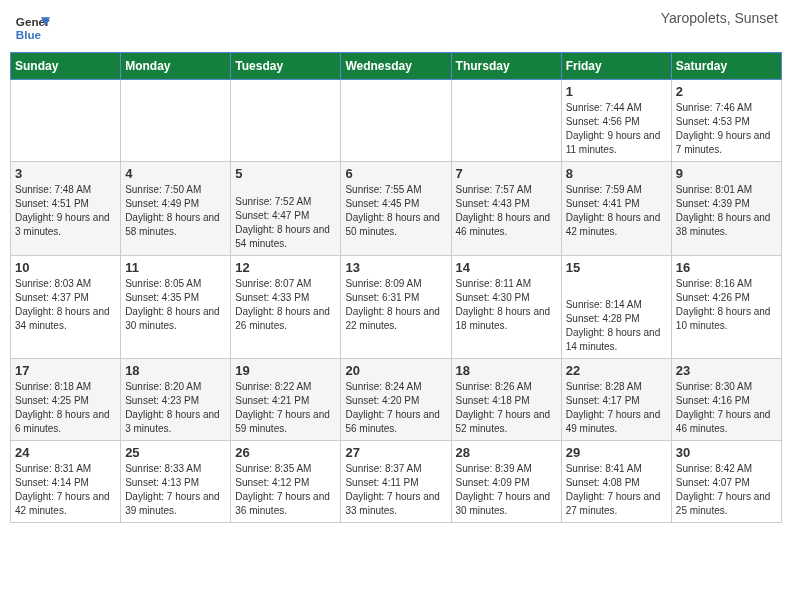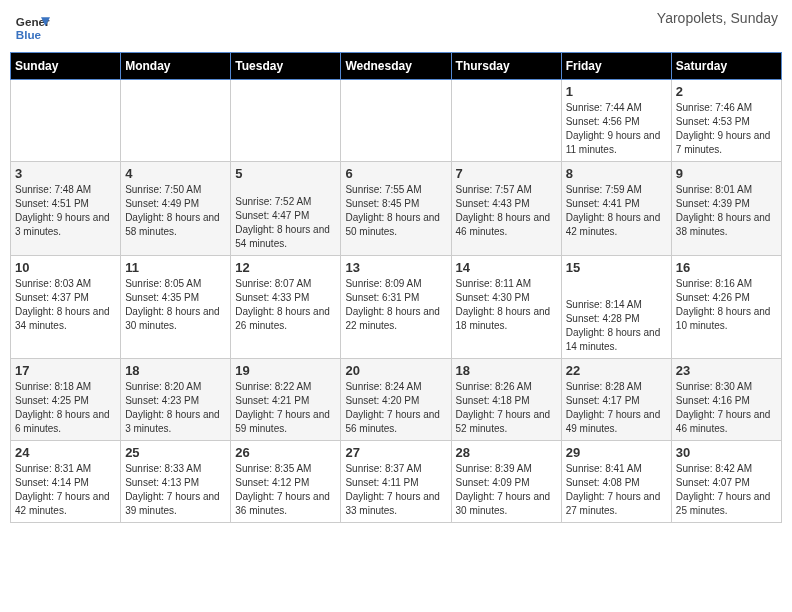--- a/index.html
+++ b/index.html
@@ -37,21 +37,21 @@
     .location {
       font-size: 14px;
       color: #555;
     }
     table {
       width: 100%;
       border-collapse: collapse;
       table-layout: fixed;
     }
     thead tr th {
-      background-color: #000000;
+      background-color: #15803d;
       color: white;
       font-size: 12px;
       font-weight: bold;
       padding: 6px 4px;
       text-align: left;
       border: 1px solid #5588d0;
     }
     tbody tr td {
       border: 1px solid #ccc;
       vertical-align: top;
@@ -83,21 +83,21 @@
 
 <div class="header">
   <div class="logo">
     <svg class="logo-icon" viewBox="0 0 40 40">
       <text x="2" y="18" font-size="13" font-weight="bold" fill="#333">General</text>
       <text x="2" y="32" font-size="13" font-weight="bold" fill="#3a73c1">Blue</text>
       <polygon points="30,8 40,8 35,18" fill="#3a73c1"></polygon>
     </svg>
   </div>
   <div class="title-block">
-    <div class="location">Yaropolets, Sunday</div>
+    <div class="location">Yaropolets, Sunset</div>
   </div>
 </div>
 
 <table>
   <thead>
     <tr>
     <th>Sunday</th>
         <th>Monday</th>
         <th>Tuesday</th>
         <th>Wednesday</th>
@@ -141,21 +141,21 @@
         </td>
         <td>
           <div class="day-num">5</div>
           <div class="day-info" style="white-space: pre-line; margin-top: 14px;">Sunrise: 7:52 AM
 Sunset: 4:47 PM
 Daylight: 8 hours and 54 minutes.</div>
         </td>
         <td>
           <div class="day-num">6</div>
           <div class="day-info" style="white-space: pre-line;">Sunrise: 7:55 AM
-Sunset: 8:45 PM
+Sunset: 4:45 PM
 Daylight: 8 hours and 50 minutes.</div>
         </td>
         <td>
           <div class="day-num">7</div>
           <div class="day-info" style="white-space: pre-line;">Sunrise: 7:57 AM
 Sunset: 4:43 PM
 Daylight: 8 hours and 46 minutes.</div>
         </td>
         <td>
           <div class="day-num">8</div>

